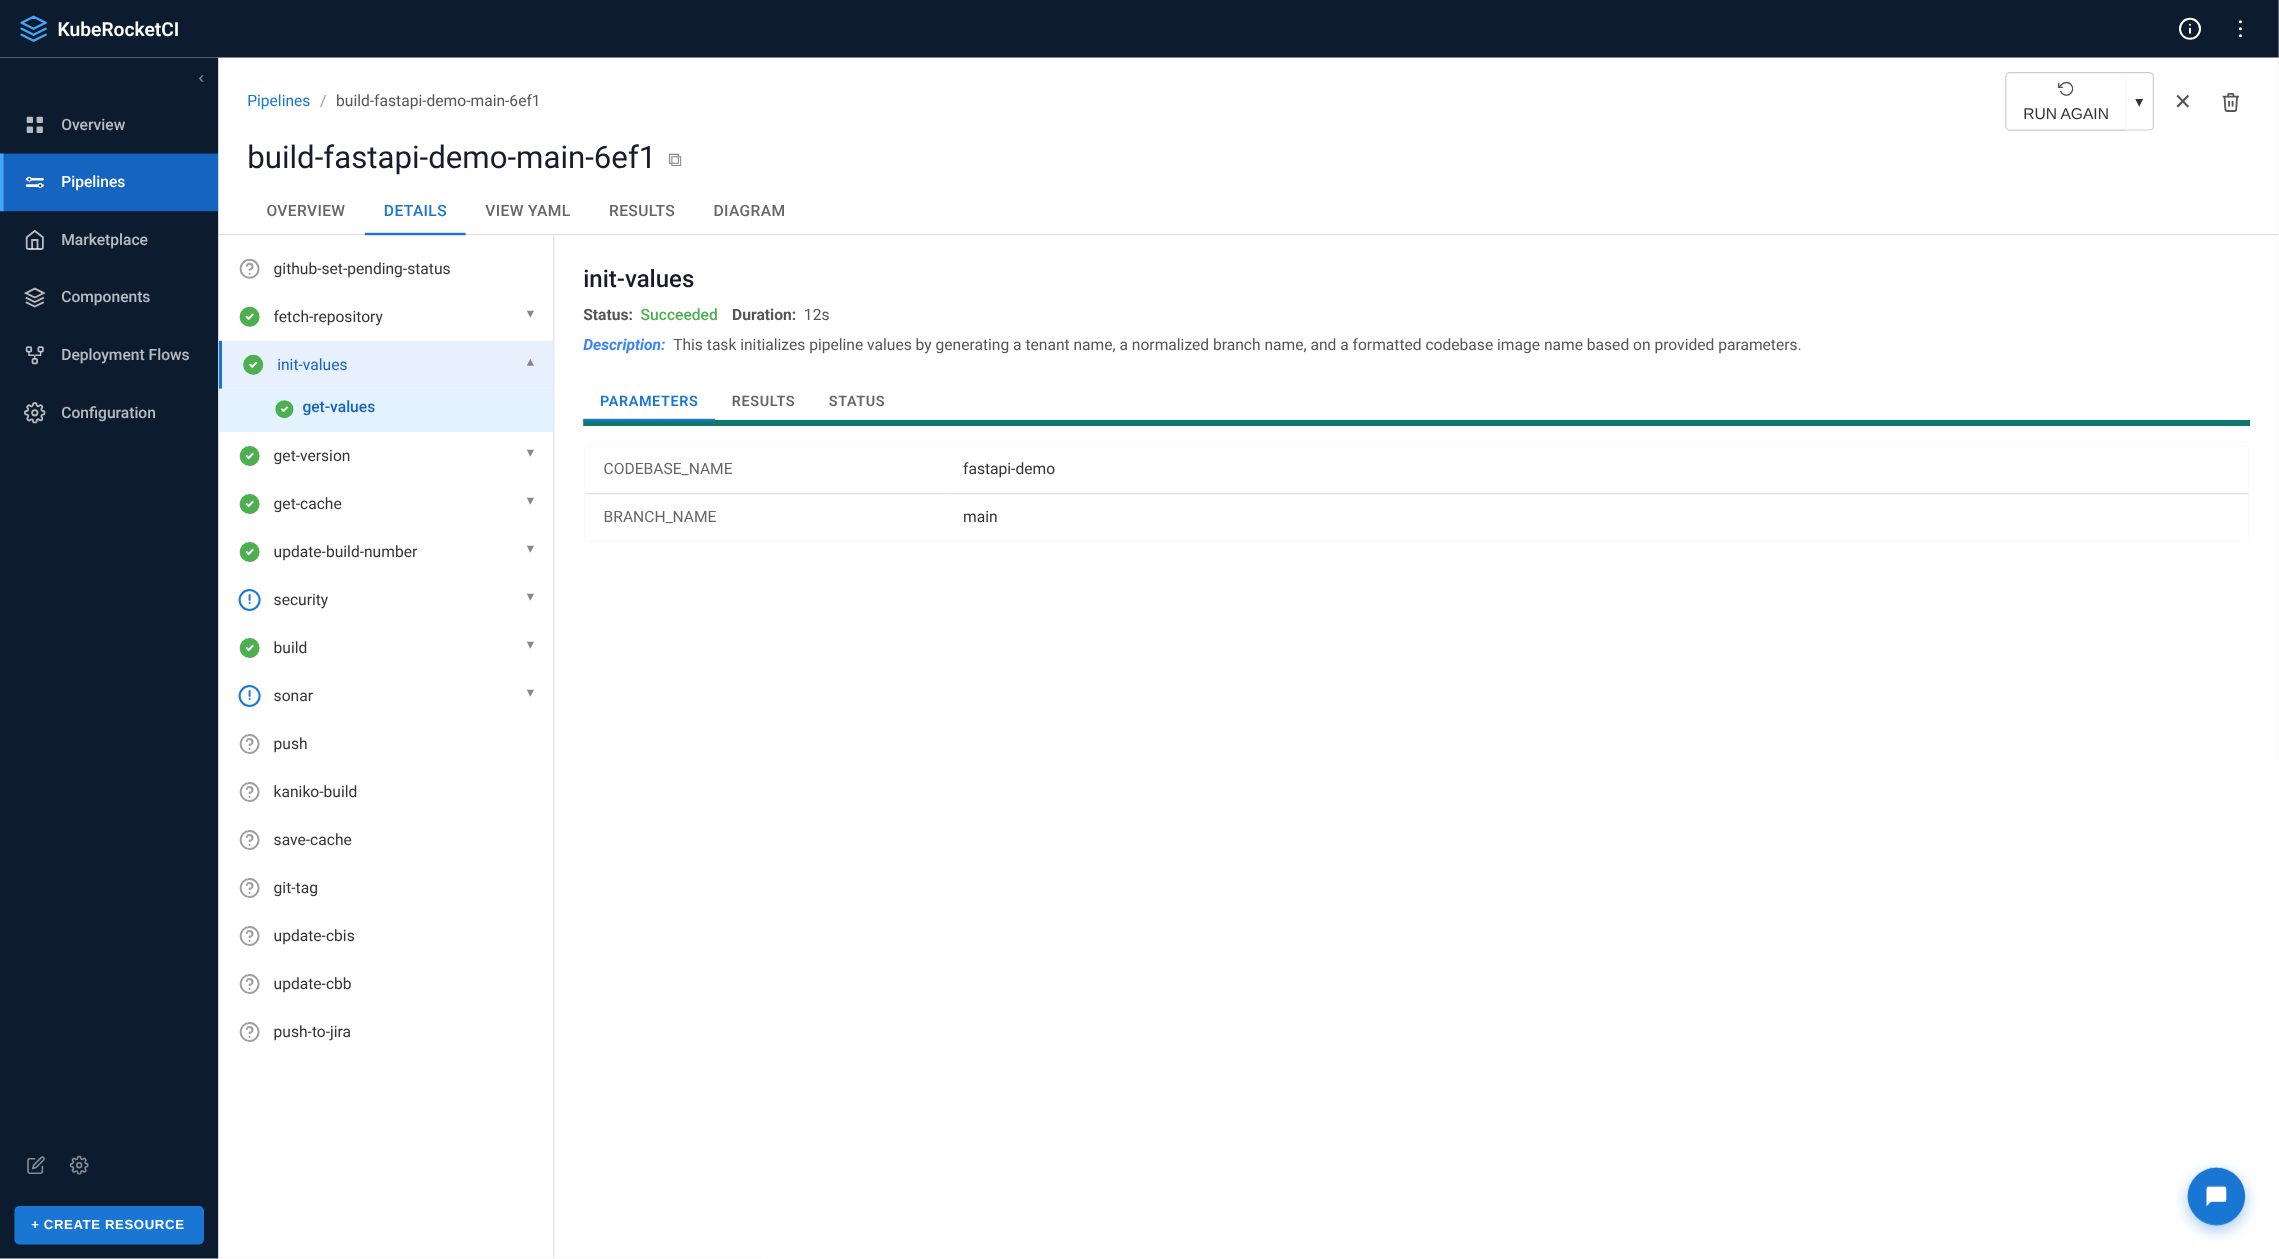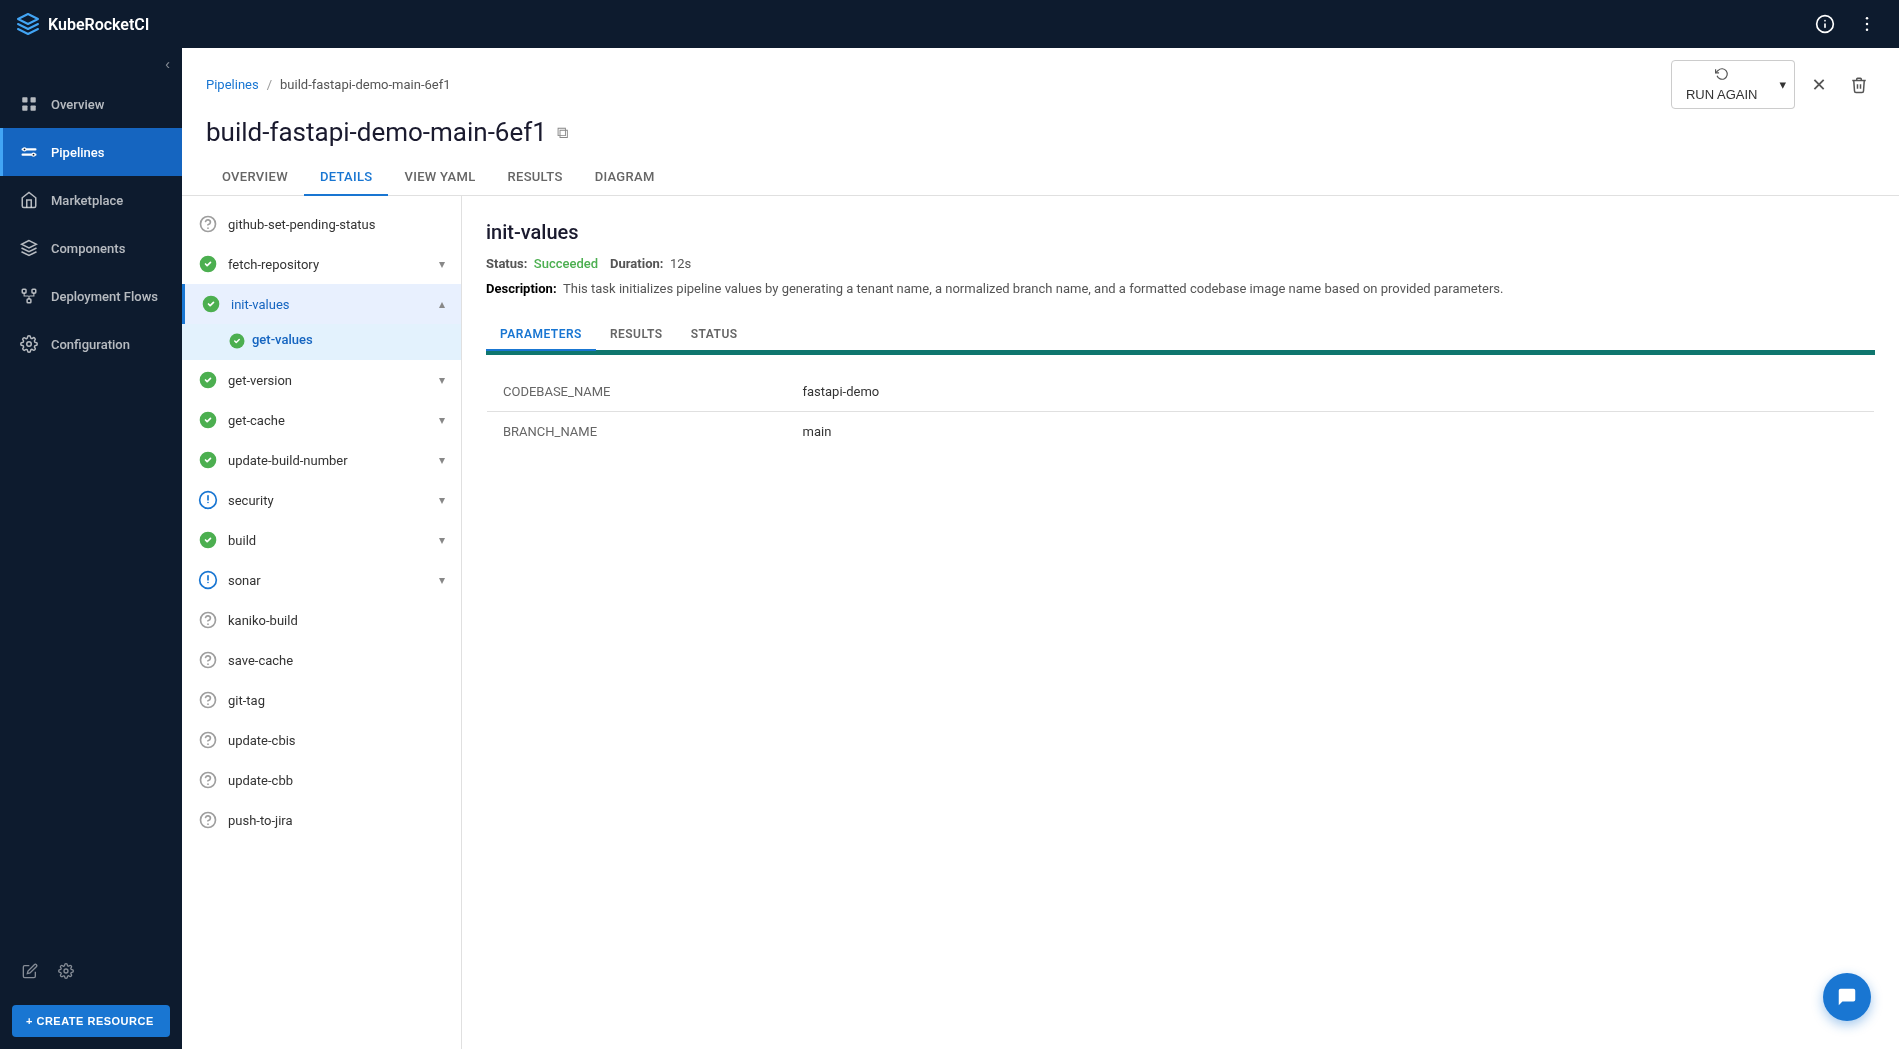--- a/index.html
+++ b/index.html
@@ -160,21 +160,21 @@
     
     .steps-panel {
       width: 280px;
       border-right: 1px solid #e0e0e0;
       overflow-y: auto;
       flex-shrink: 0;
       padding: 8px 0;
     }
     .step-item {
       display: flex;
-      align-items: center;
+      align-items: flex-start;
       justify-content: space-between;
       padding: 10px 16px;
       cursor: pointer;
       font-size: 13px;
       color: #333;
     }
     .step-item.active { background: #e8f0fe; color: #1565c0; }
     .step-left { display: flex; align-items: center; gap: 10px; }
     .step-icon { width: 20px; height: 20px; flex-shrink: 0; }
     .step-chevron { color: #888; font-size: 12px; }
@@ -195,21 +195,21 @@
       cursor: pointer;
     }
     .sub-step.active { background: #e3f2fd; color: #1565c0; font-weight: 500; }
 
     
     .detail-panel { flex: 1; overflow-y: auto; padding: 24px; }
     .detail-title { font-size: 20px; font-weight: 500; color: #1a1a2e; margin-bottom: 12px; }
     .detail-meta { display: flex; align-items: center; gap: 12px; margin-bottom: 8px; font-size: 13px; color: #555; }
     .status-succeeded { color: #4caf50; font-weight: 500; }
     .detail-description { font-size: 13px; color: #555; margin-bottom: 20px; line-height: 1.5; }
-    .detail-description strong { color: #000000; }
+    .detail-description strong { color: #3b82f6; font-style: italic; }
 
     
     .detail-tabs {
       display: flex;
       border-bottom: 5px solid #0f766e;
       margin-bottom: 16px;
     }
     .detail-tab {
       padding: 8px 14px;
       font-size: 12px;
@@ -554,20 +554,31 @@
                 <circle cx="12" cy="12" r="10" stroke="#1976d2" stroke-width="2" fill="none"></circle>
                 <path d="M12 7v5" stroke="#1976d2" stroke-width="2" stroke-linecap="round"></path>
                 <circle cx="12" cy="15" r="1" fill="#1976d2"></circle>
               </svg>
             </div>
             <span>sonar</span>
           </div>
           <span class="step-chevron">▾</span>
         </div>
 
+        <div class="step-item">
+          <div class="step-left">
+            <div class="step-icon icon-unknown">
+              <svg width="20" height="20" viewBox="0 0 24 24" fill="none">
+                  <circle cx="12" cy="12" r="9" stroke="#9e9e9e" stroke-width="2" fill="none"></circle>
+                  <path d="M9.09 9a3 3 0 015.83 1c0 2-3 3-3 3M12 17h.01" stroke="#9e9e9e" stroke-width="2" stroke-linecap="round"></path>
+                </svg>
+            </div>
+            <span>push</span>
+          </div>
+        </div>
 
         <div class="step-item">
           <div class="step-left">
             <div class="step-icon icon-unknown">
               <svg width="20" height="20" viewBox="0 0 24 24" fill="none">
                   <circle cx="12" cy="12" r="9" stroke="#9e9e9e" stroke-width="2" fill="none"></circle>
                   <path d="M9.09 9a3 3 0 015.83 1c0 2-3 3-3 3M12 17h.01" stroke="#9e9e9e" stroke-width="2" stroke-linecap="round"></path>
                 </svg>
             </div>
             <span>kaniko-build</span>

